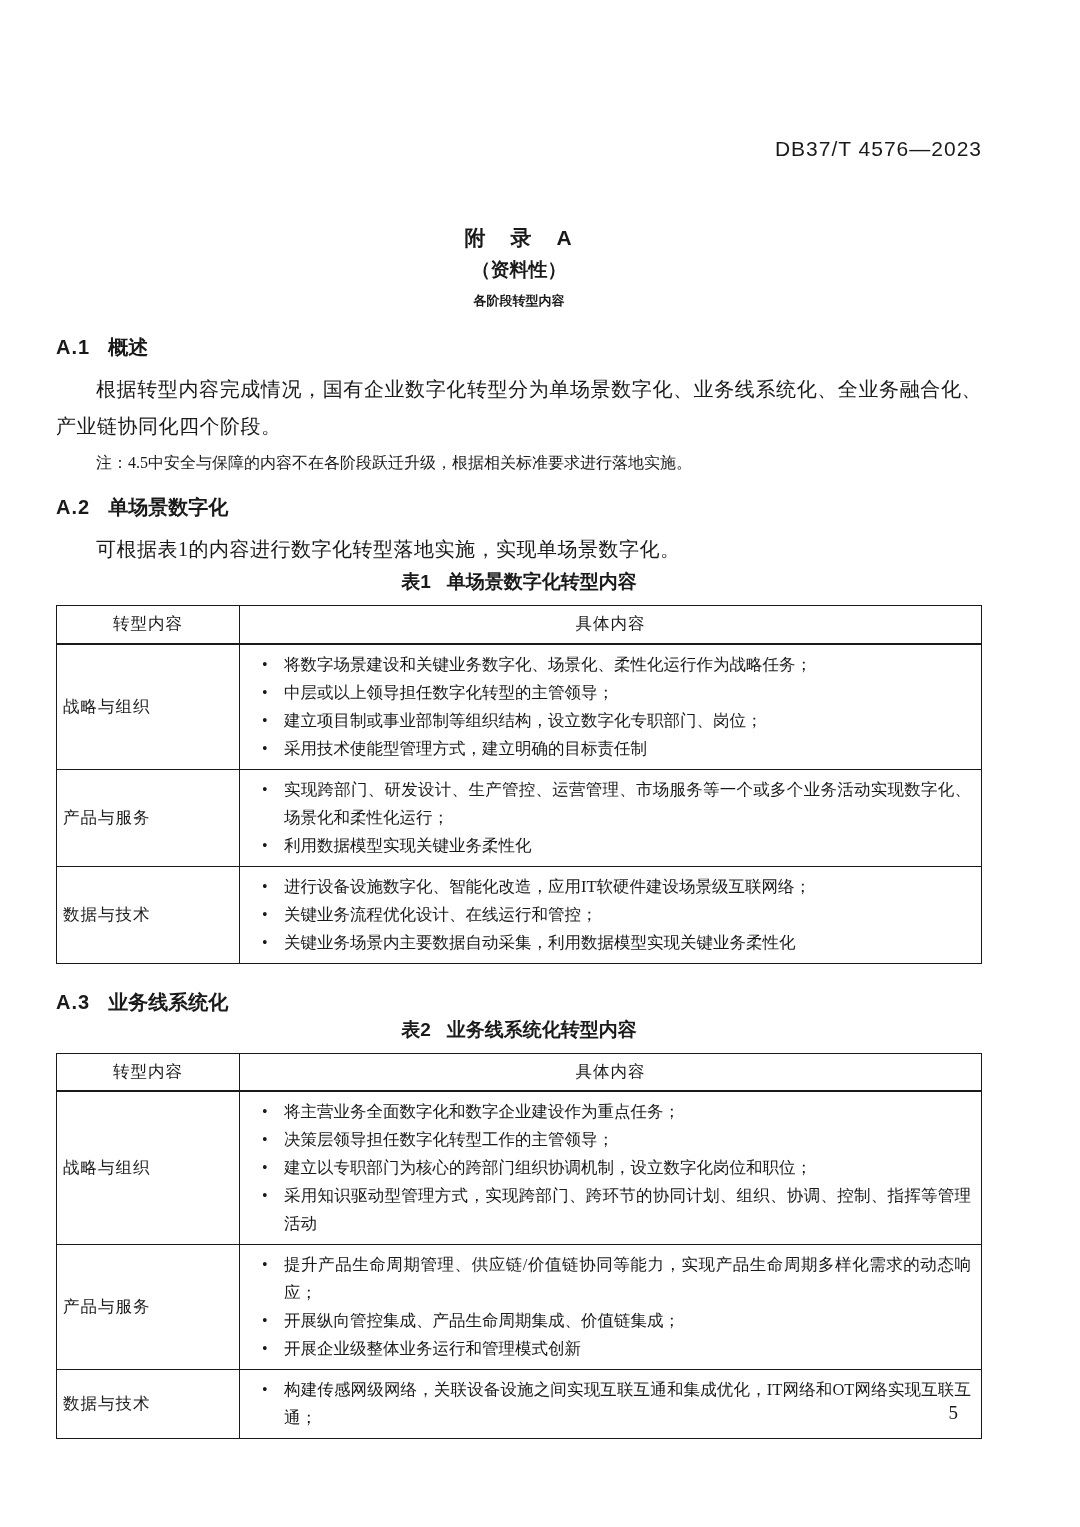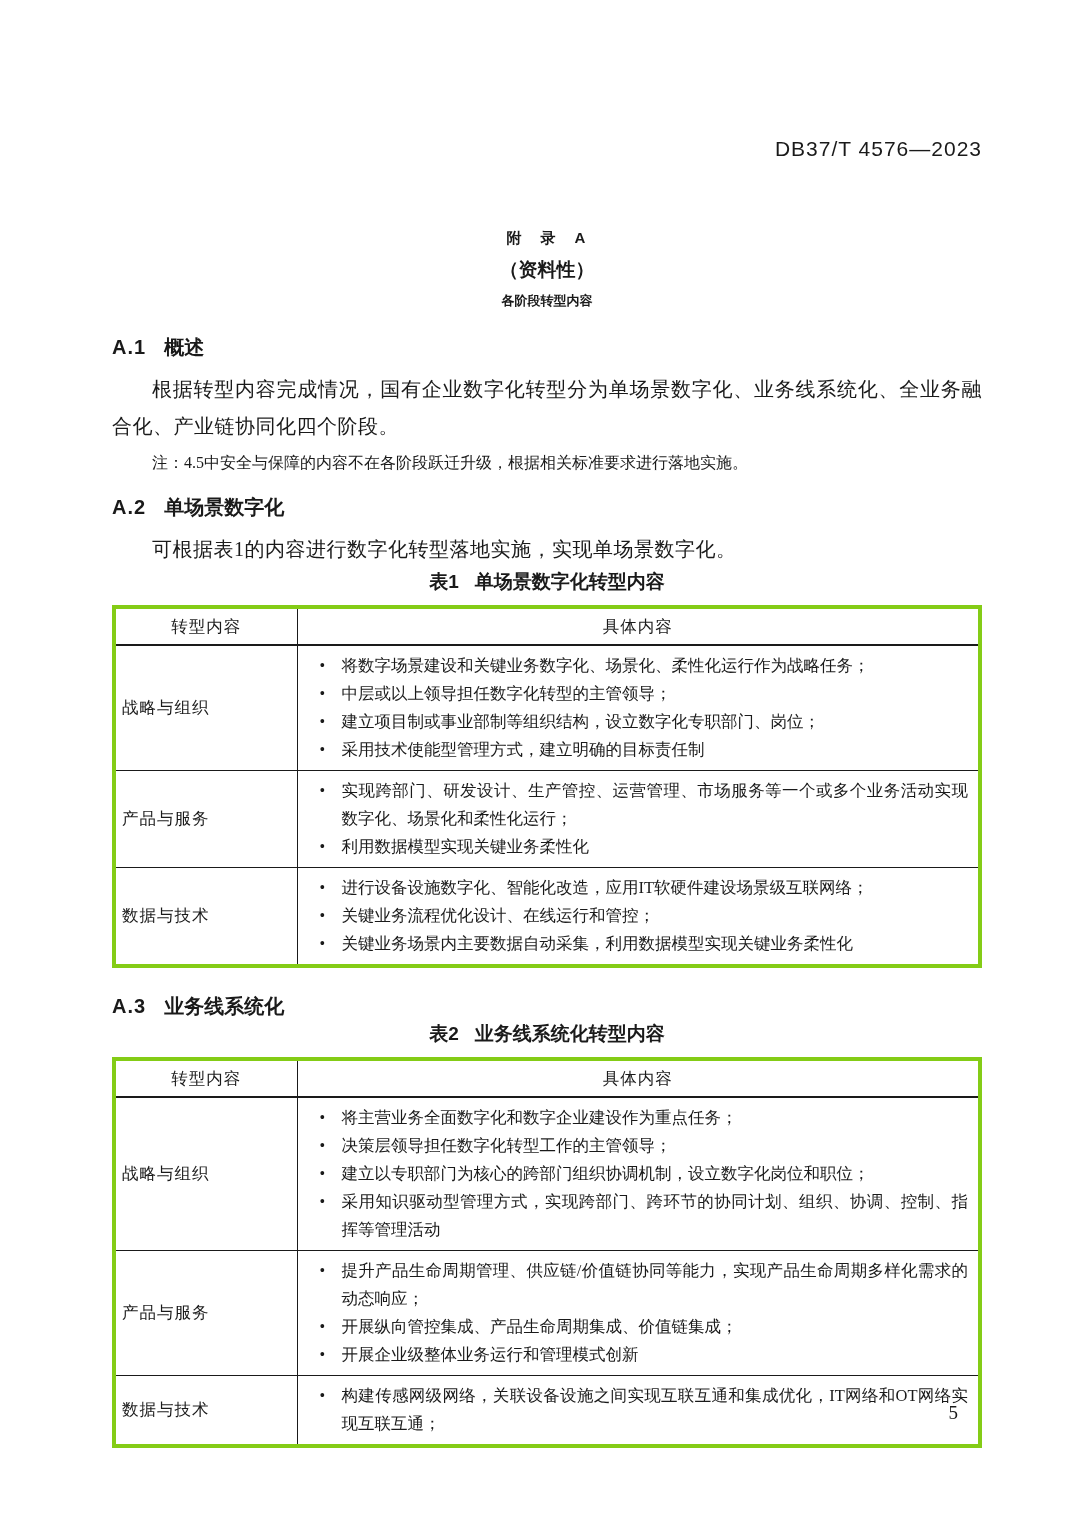--- a/index.html
+++ b/index.html
@@ -7,39 +7,39 @@
   .page {
     position: relative;
     width: 1080px;
     height: 1527px;
     background: #ffffff;
     color: #1a1a1a;
     font-family: "Liberation Serif", serif;
     overflow: hidden;
   }
   .content {
-    padding: 0 98px 0 112px;
+    padding: 0 98px 0 56px;
   }
   
   .doc-header {
     padding-top: 136px;
     text-align: right;
     font-family: "Liberation Sans", sans-serif;
     font-size: 21px;
     letter-spacing: 1px;
     line-height: 26px;
   }
   
   .appendix-title {
     margin-top: 60px;
     text-align: center;
     font-family: "Liberation Sans", sans-serif;
     font-weight: bold;
   }
-  .appendix-title .t1 { font-size: 15px; line-height: 32px; letter-spacing: 2px; }
+  .appendix-title .t1 { font-size: 21px; line-height: 32px; letter-spacing: 2px; }
   .appendix-title .t2 { font-size: 19px; line-height: 31px; }
   .appendix-title .t3 { font-size: 13px; line-height: 31px; }
   
   .section-heading {
     margin-top: 17px;
     font-family: "Liberation Sans", sans-serif;
     font-weight: bold;
     font-size: 20px;
     line-height: 28px;
   }
@@ -66,21 +66,21 @@
     font-family: "Liberation Sans", sans-serif;
     font-weight: bold;
     font-size: 19px;
     line-height: 27px;
   }
   .table-caption .cap-label { margin-right: 16px; }
   
   table.std {
     width: 100%;
     border-collapse: collapse;
-    border: 4px solid #84cc16;
+    border: 1px solid #84cc16;
     font-size: 16.5px;
   }
   table.std th {
     border: 1px solid #1a1a1a;
     border-bottom: 2px solid #1a1a1a;
     font-weight: normal;
     height: 38px;
     text-align: center;
     letter-spacing: 1px;
   }

